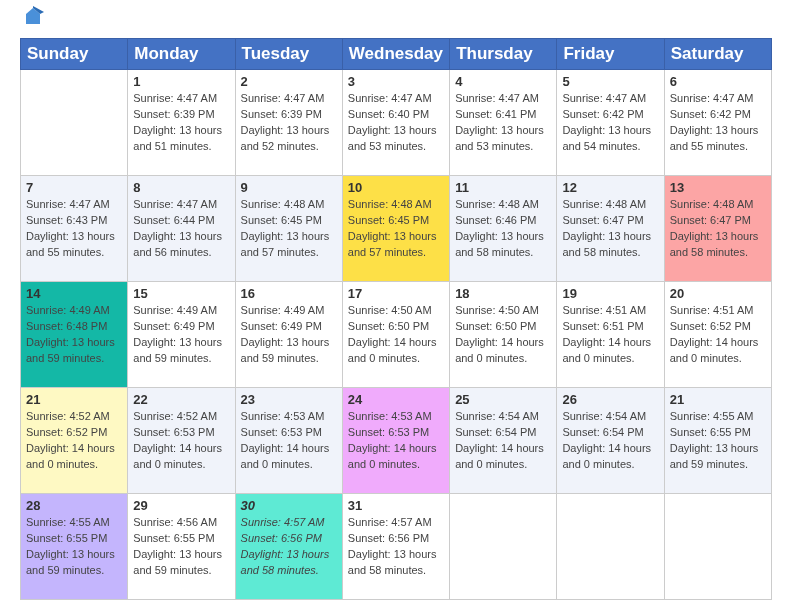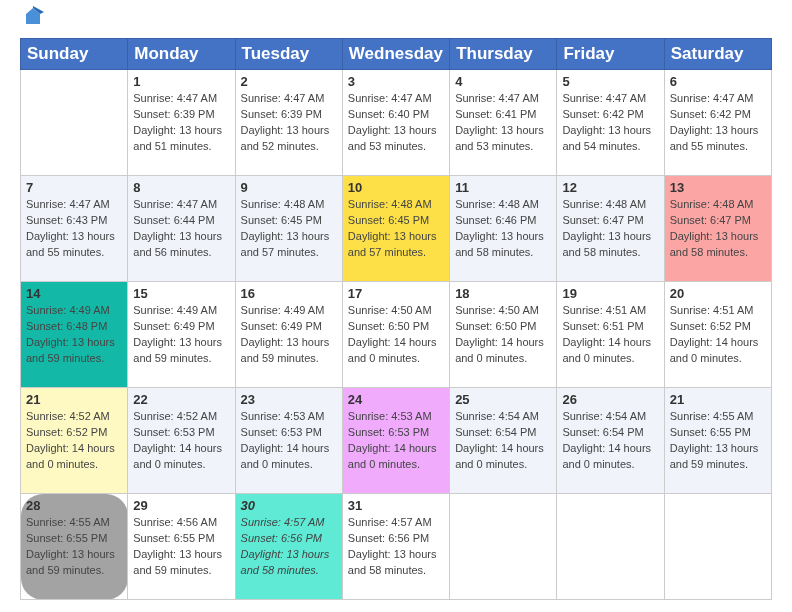--- a/index.html
+++ b/index.html
@@ -242,21 +242,21 @@
           <td style="background-color: rgb(240, 243, 250);">
             <span class="day-num">26</span>
             <div class="day-info">Sunrise: 4:54 AM<br>Sunset: 6:54 PM<br>Daylight: 14 hours and 0 minutes.</div>
           </td>
           <td style="background-color: rgb(240, 243, 250);">
             <span class="day-num">21</span>
             <div class="day-info">Sunrise: 4:55 AM<br>Sunset: 6:55 PM<br>Daylight: 13 hours and 59 minutes.</div>
           </td>
         </tr>
         <tr>
-          <td style="background-color: #a3a3a3; border-radius: 22px;">
+          <td style="background-color: #c4b5fd;">
             <span class="day-num">28</span>
             <div class="day-info">Sunrise: 4:55 AM<br>Sunset: 6:55 PM<br>Daylight: 13 hours and 59 minutes.</div>
           </td>
           <td style="background-color: rgb(255, 255, 255); margin-left: 37px;">
             <span class="day-num">29</span>
             <div class="day-info">Sunrise: 4:56 AM<br>Sunset: 6:55 PM<br>Daylight: 13 hours and 59 minutes.</div>
           </td>
           <td style="background-color: #5eead4; font-style: italic;">
             <span class="day-num">30</span>
             <div class="day-info">Sunrise: 4:57 AM<br>Sunset: 6:56 PM<br>Daylight: 13 hours and 58 minutes.</div>

